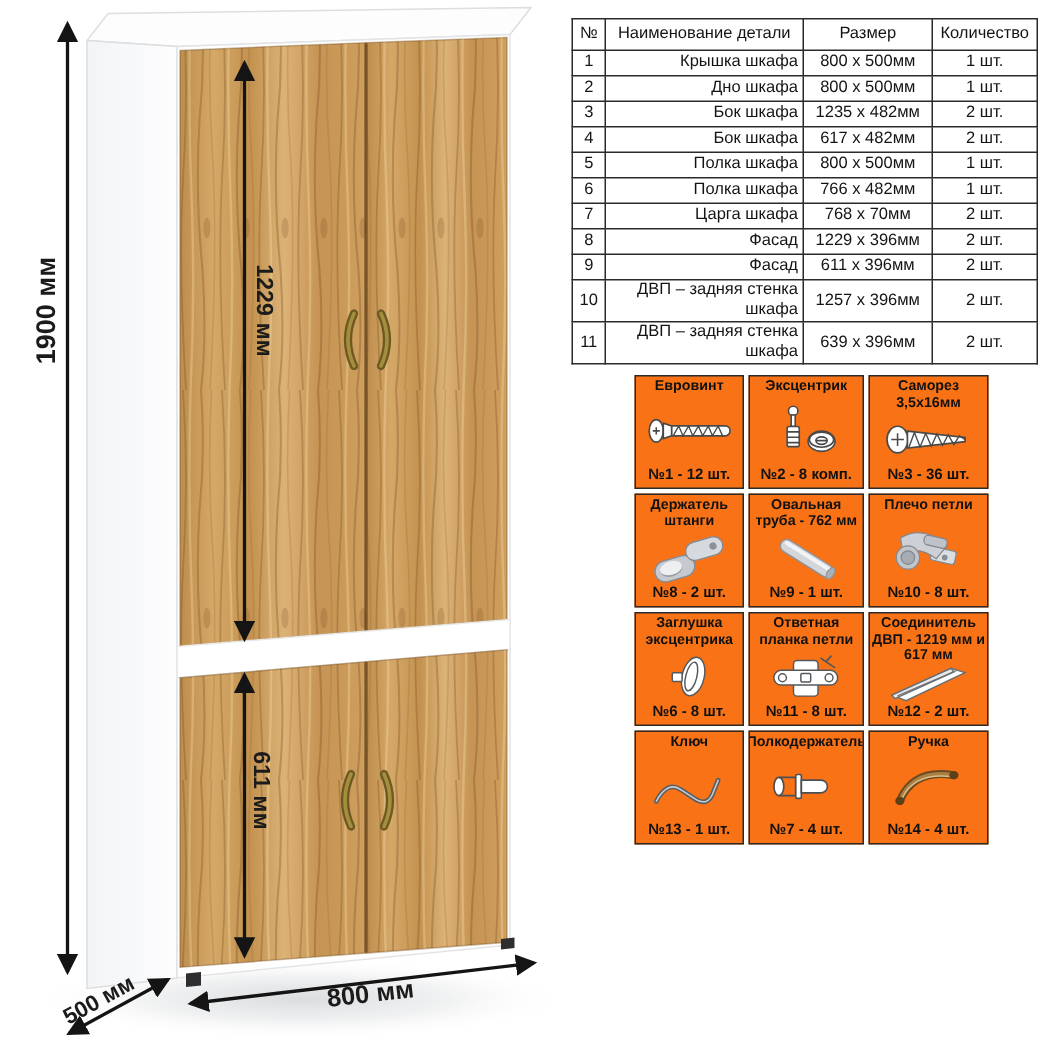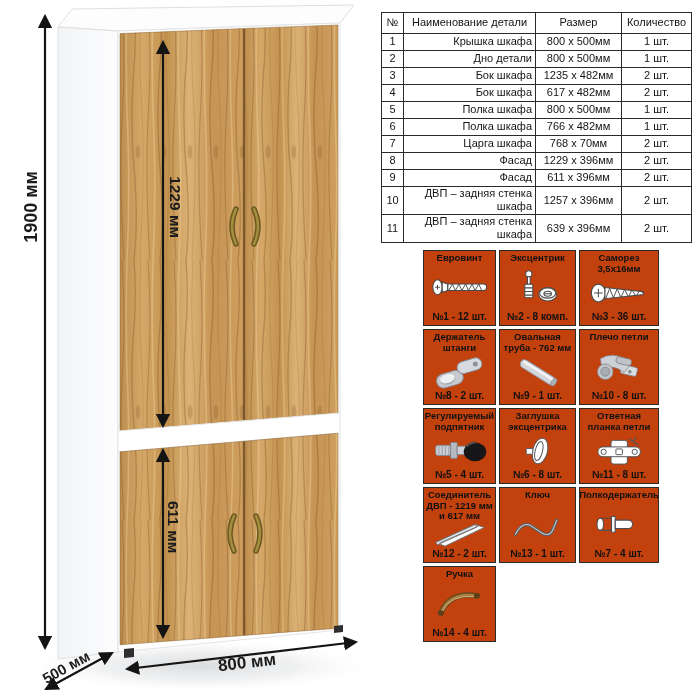--- a/index.html
+++ b/index.html
@@ -13,21 +13,21 @@
   .parts{position:absolute;left:381px;top:12px;width:310px;}
   table.parts-t{width:100%;border-collapse:collapse;table-layout:fixed;font-size:11px;color:#141414;}
   table.parts-t th,table.parts-t td{border:1.6px solid #2a2a2a;padding:0 3px;line-height:1.22;}
   table.parts-t th{height:20px;font-weight:normal;text-align:center;}
   table.parts-t td{height:16px;}
   td.c-num,td.c-size,td.c-qty{text-align:center;}
   td.c-name{text-align:right;padding-left:4px;}
   
   .hw-grid{position:absolute;left:423px;top:250px;display:grid;
            grid-template-columns:73px 77px 80px;grid-auto-rows:76px;gap:3px;}
-  .hw-cell{border:1.6px solid #2a2a2a;background:#c2410c;display:flex;flex-direction:column;
+  .hw-cell{border:1.6px solid #2a2a2a;background:#f97316;display:flex;flex-direction:column;
            align-items:center;padding:2px 1px 1px;overflow:hidden;}
   .hw-title{font-weight:bold;font-size:9.5px;text-align:center;line-height:1.13;}
   .hw-icon{flex:1 1 auto;min-height:0;width:100%;display:flex;align-items:center;justify-content:center;}
   .hw-icon svg{max-width:60px;max-height:36px;}
   .hw-count{font-weight:bold;font-size:10px;line-height:1.2;padding-bottom:1px;}
 </style>
 </head>
 <body>
 
 <div class="stage">
@@ -136,21 +136,21 @@
       </thead>
       <tbody>
           <tr>
             <td class="c-num">1</td>
             <td class="c-name">Крышка шкафа</td>
             <td class="c-size">800 x 500мм</td>
             <td class="c-qty">1 шт.</td>
           </tr>
           <tr>
             <td class="c-num">2</td>
-            <td class="c-name">Дно детали</td>
+            <td class="c-name">Дно шкафа</td>
             <td class="c-size">800 x 500мм</td>
             <td class="c-qty">1 шт.</td>
           </tr>
           <tr>
             <td class="c-num">3</td>
             <td class="c-name">Бок шкафа</td>
             <td class="c-size">1235 x 482мм</td>
             <td class="c-qty">2 шт.</td>
           </tr>
           <tr>
@@ -291,34 +291,20 @@
               <circle cx="15" cy="29" r="9.5" fill="#c2c6cb"></circle>
               <circle cx="15" cy="29" r="5.5" fill="#a7acb3"></circle>
               <rect x="28" y="12" width="19" height="8" rx="3.5" transform="rotate(13 37 16)" fill="#bfc3c9"></rect>
               <circle cx="45" cy="29" r="1.8" fill="#8d929a"></circle>
             </g>
           </svg>
         </div>
         <div class="hw-count">№10 - 8 шт.</div>
       </div>
       <div class="hw-cell">
-        <div class="hw-title">Регулируемый подпятник</div>
-        <div class="hw-icon">
-          <svg viewBox="0 0 64 36">
-            <rect x="6" y="12" width="16" height="11" rx="2.5" fill="#c9cdd3" stroke="#7e838b"></rect>
-            <path d="M9.5 12 v11 M13 12 v11 M16.5 12 v11 M20 12 v11" stroke="#9aa0a8"></path>
-            <rect x="22" y="9" width="7" height="17" rx="1" fill="#b6bac1" stroke="#7e838b"></rect>
-            <rect x="29" y="13" width="9" height="9" fill="#ced2d8" stroke="#7e838b"></rect>
-            <ellipse cx="48" cy="19" rx="12" ry="10" fill="#17171a"></ellipse>
-            <path d="M39 13.5 q4 -4.5 10 -4.5" stroke="#4c4c52" stroke-width="2" fill="none"></path>
-          </svg>
-        </div>
-        <div class="hw-count">№5 - 4 шт.</div>
-      </div>
-      <div class="hw-cell">
         <div class="hw-title">Заглушка эксцентрика</div>
         <div class="hw-icon">
           <svg viewBox="0 0 48 44">
             <g fill="#fff" stroke="#55585c" stroke-width="1.2">
               <ellipse cx="27" cy="22" rx="9" ry="16" transform="rotate(14 27 22)"></ellipse>
               <ellipse cx="25.5" cy="22" rx="4.5" ry="12" transform="rotate(14 25.5 22)"></ellipse>
               <rect x="10" y="19" width="8" height="7" rx="1"></rect>
             </g>
           </svg>
         </div>

